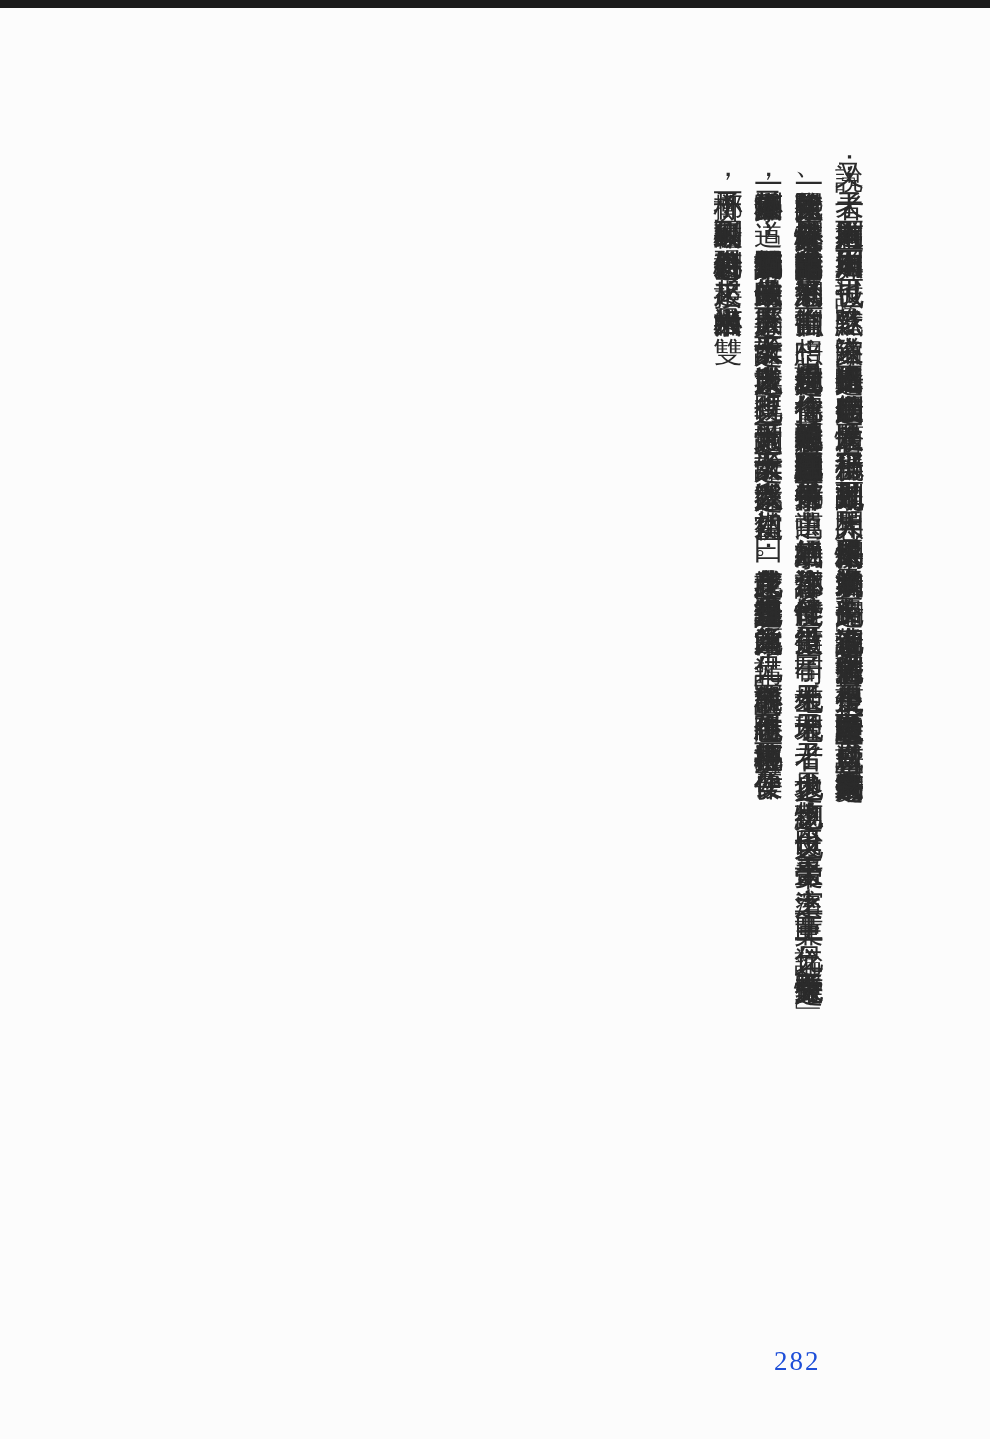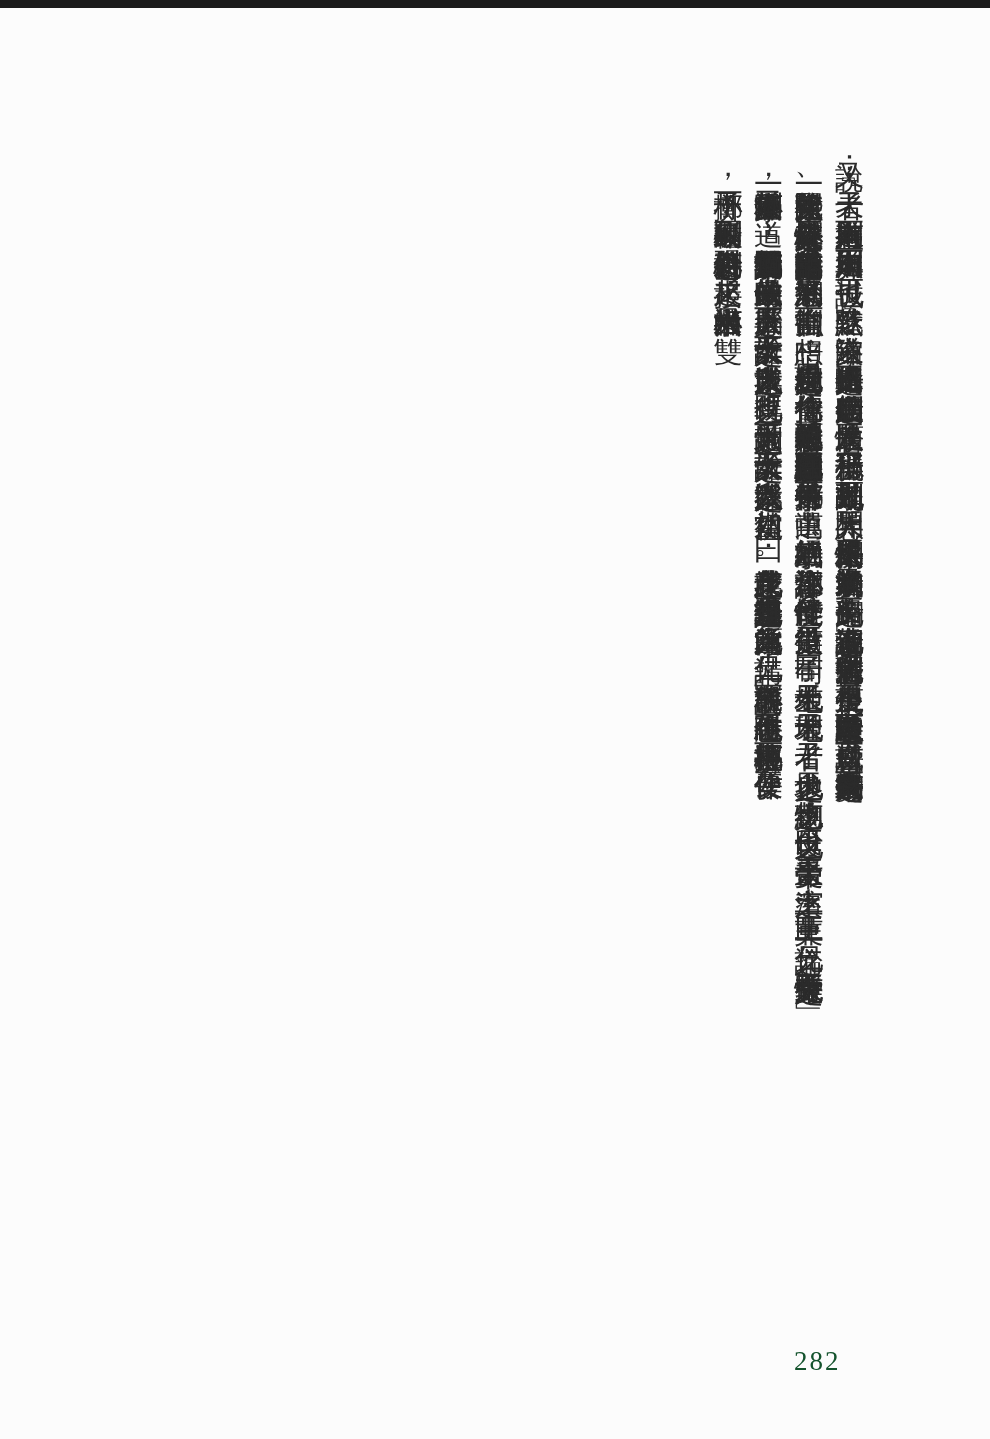--- a/index.html
+++ b/index.html
@@ -44,25 +44,25 @@
   .para {
     margin: 0;
     padding: 0;
     font-weight: 400;
   }
   .para.indent {
     text-indent: 29px;
   }
   .page-number {
     position: absolute;
-    left: 794px;
+    left: 774px;
     top: 1346px;
     font-size: 27px;
     letter-spacing: 2px;
-    color: #14532d;
+    color: #1d4ed8;
   }
 </style>
 </head>
 <body>
 
 <div class="page">
   <div class="top-edge"></div>
 
   <div class="text-block">
     <p class="para">又說：『天子者，有道則人推而為主，無道則人弃而不用，誠可畏也。』」乾隆默然。陳家洛道：「這個比喻真是再好不過。咱們坐在這艘船裏，要是順着水性，那就坐得平平穩穩，可是如果亂划亂動，异想天開，要划得比千里馬還快，又或者水勢洶涌奔騰，這船不免要翻。」他在湖上說這番話，明擺着是危言聳聽，不但是蔑視皇帝，說老百姓隨時可以傾覆皇室，而且語含威脅，大有當場要將皇帝翻下水去之勢。</p>

